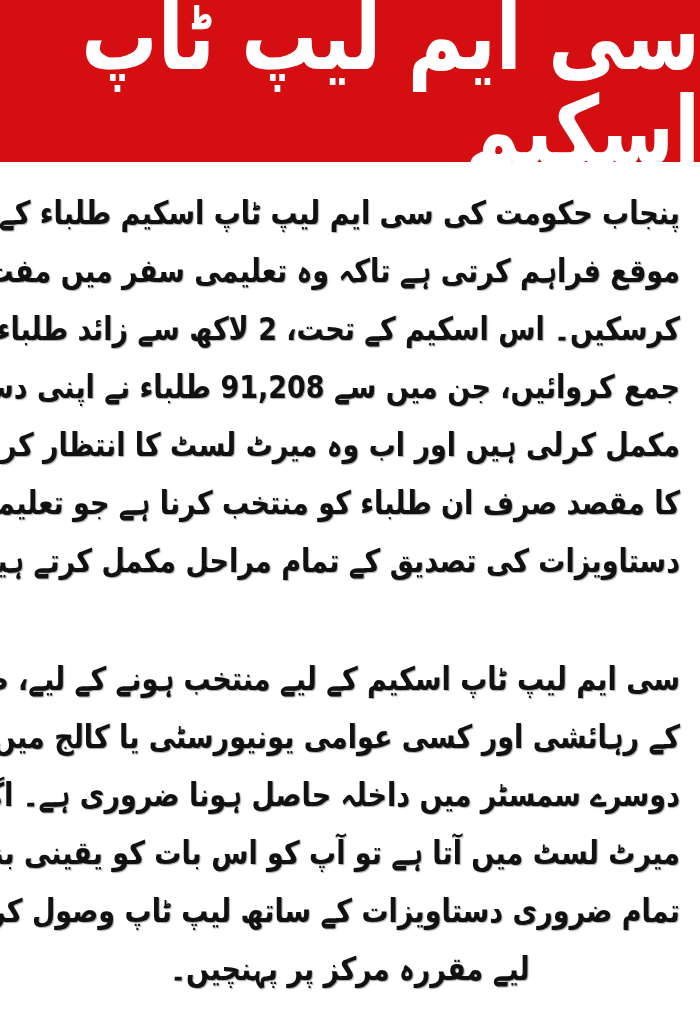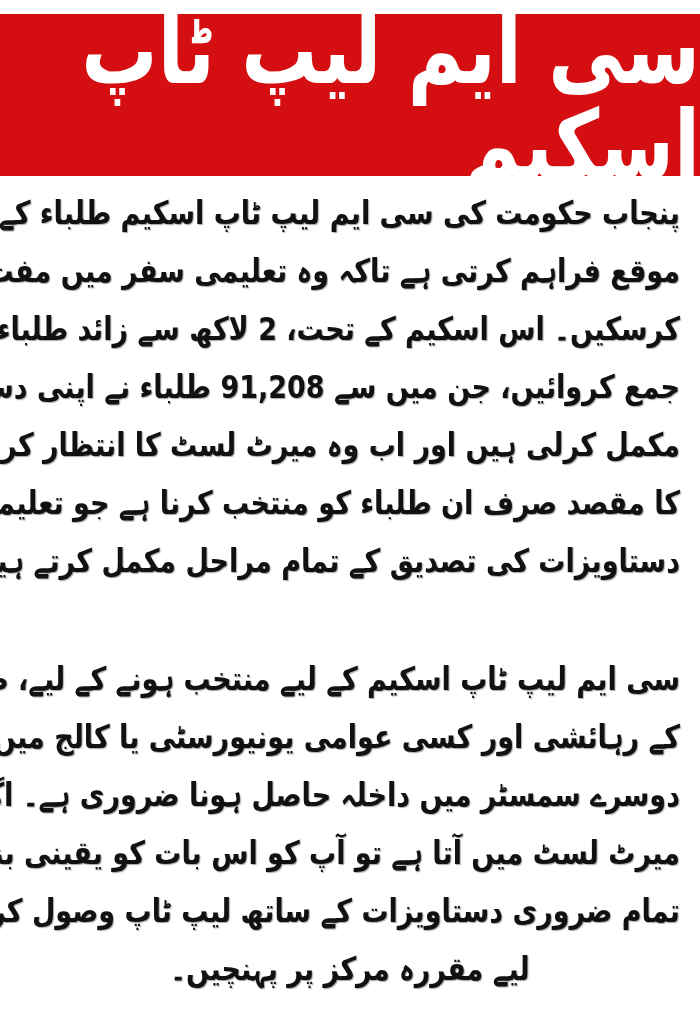--- a/index.html
+++ b/index.html
@@ -16,21 +16,20 @@
     }
     .header {
       position: absolute;
       left: 0; top: 0;
       width: 700px;
       height: 162px;
       background: #d40e11;
       display: flex;
       align-items: center;
       justify-content: center;
-      margin-top: 14px;
     }
     .header-title {
       color: #ffffff;
       font-family: "DejaVu Sans", sans-serif;
       font-size: 76px;
       font-weight: bold;
       direction: rtl;
       line-height: 1;
       letter-spacing: 0;
       transform: scaleY(1.25);

